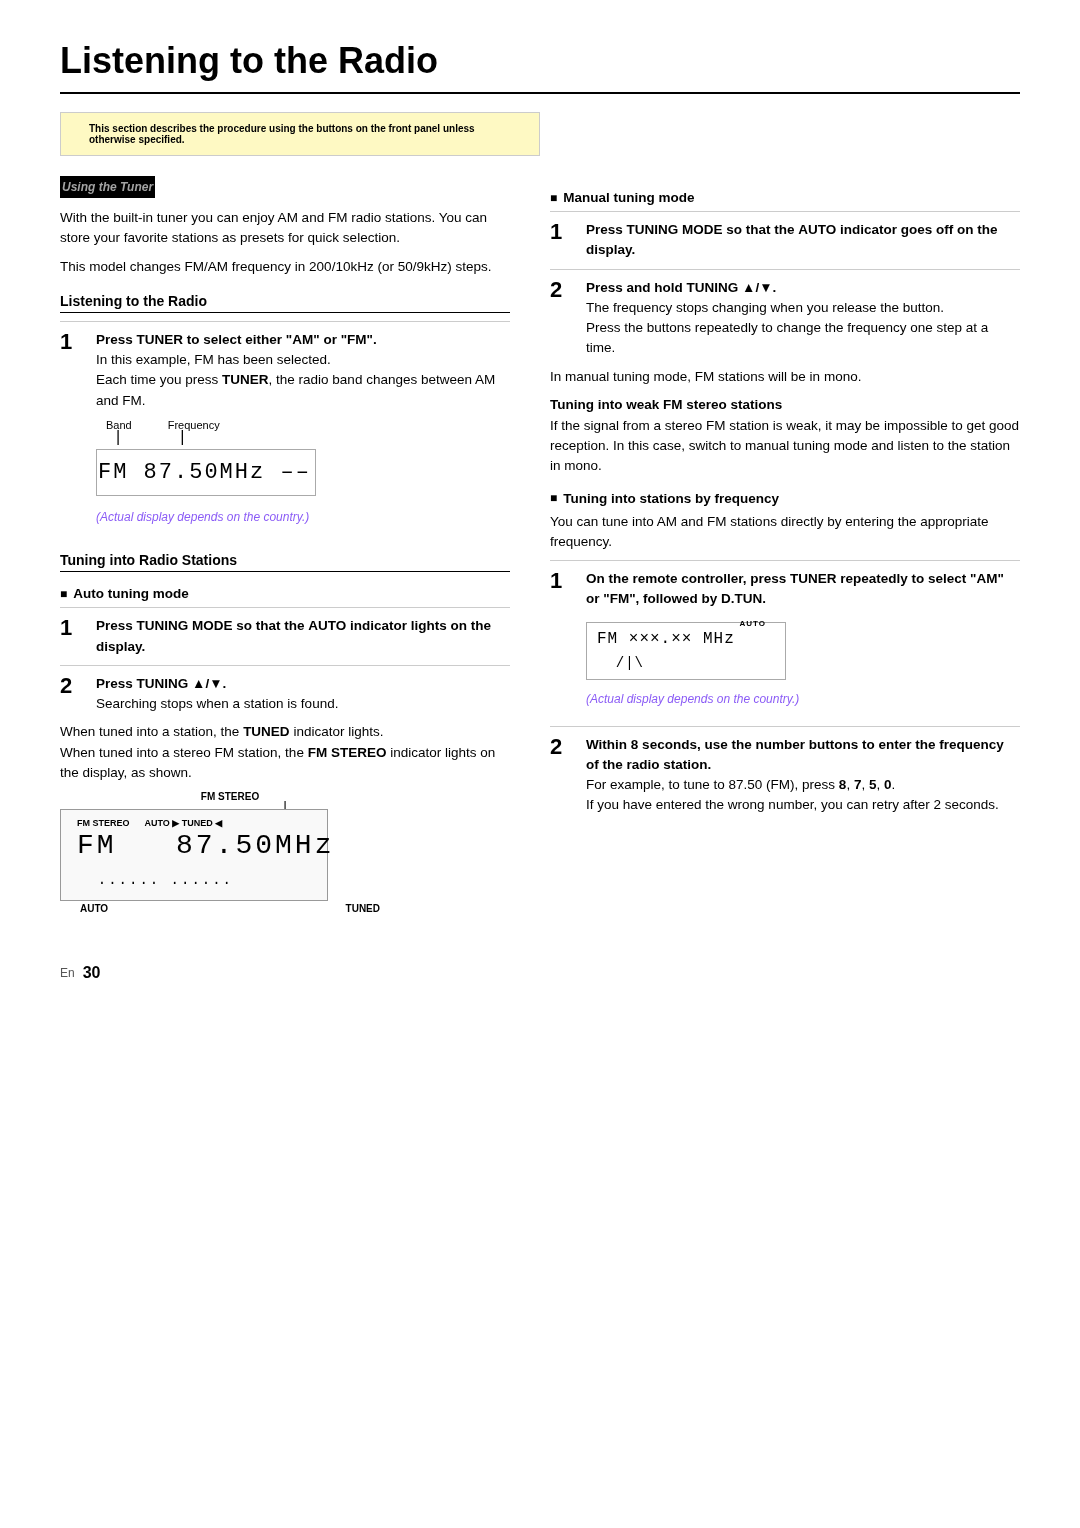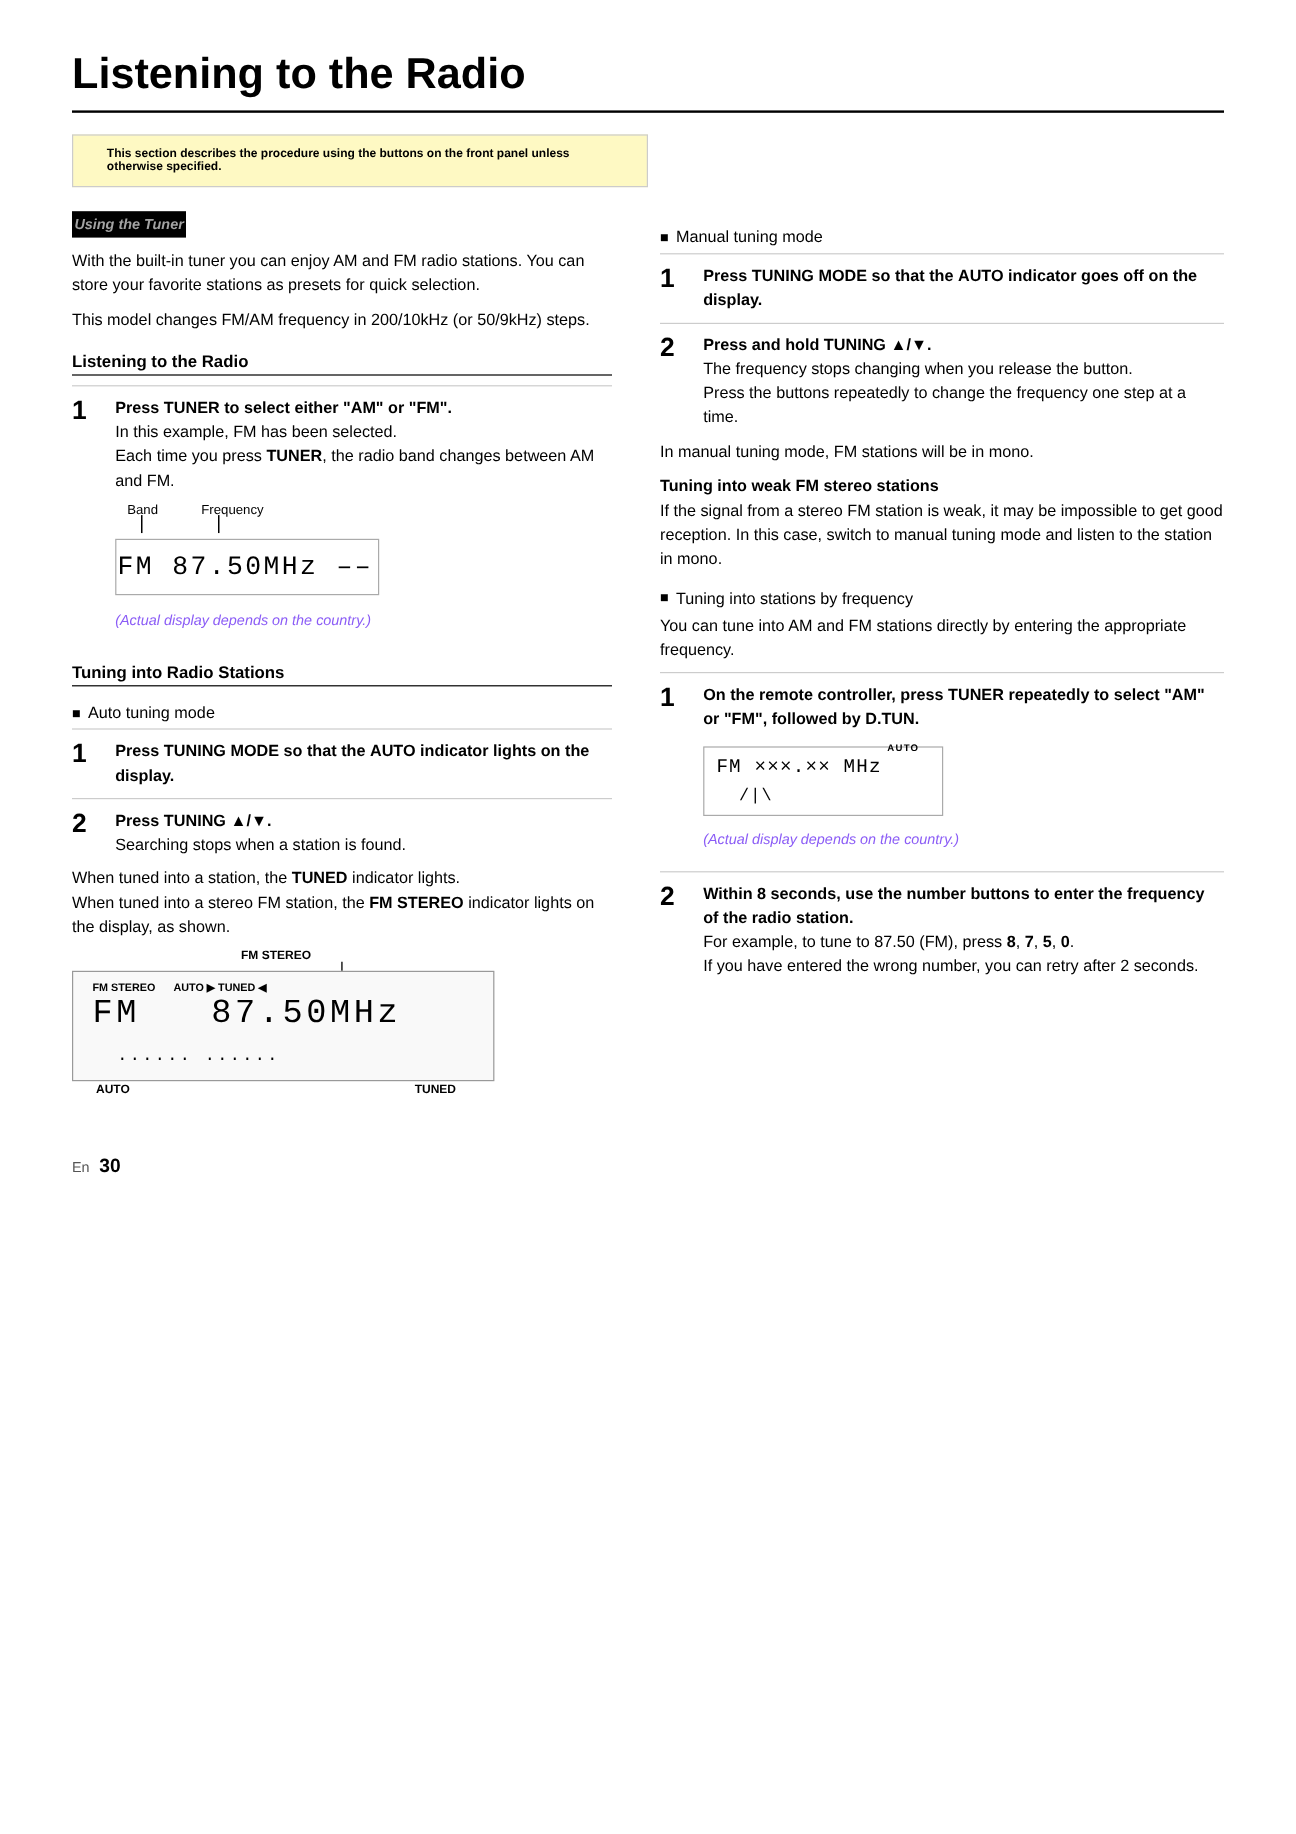--- a/index.html
+++ b/index.html
@@ -103,21 +103,21 @@
     .display-caption {
       font-size: 12px;
       color: #8b5cf6;
       margin-top: 4px;
       margin-bottom: 8px;
       font-style: italic;
     }
     .square-bullet {
       display: flex;
       align-items: center;
-      font-weight: normal;
+      font-weight: bold;
       font-size: 13.5px;
       margin-top: 14px;
       margin-bottom: 6px;
     }
     .square-bullet::before {
       content: '■';
       margin-right: 6px;
       font-size: 12px;
     }
     .display-small-box {
@@ -158,21 +158,21 @@
       text-align: right;
     }
     .fm-display-large {
       border: 1px solid #999;
       background: #f9f9f9;
       font-family: 'Courier New', monospace;
       font-size: 28px;
       padding: 8px 16px;
       letter-spacing: 3px;
       display: block;
-      width: 352px;
+      width: 268px;
     }
     .fm-stereo-labels {
       font-size: 10px;
       font-weight: bold;
       width: 340px;
       display: flex;
       justify-content: center;
       margin-bottom: 2px;
     }
     .fm-bottom-labels {

